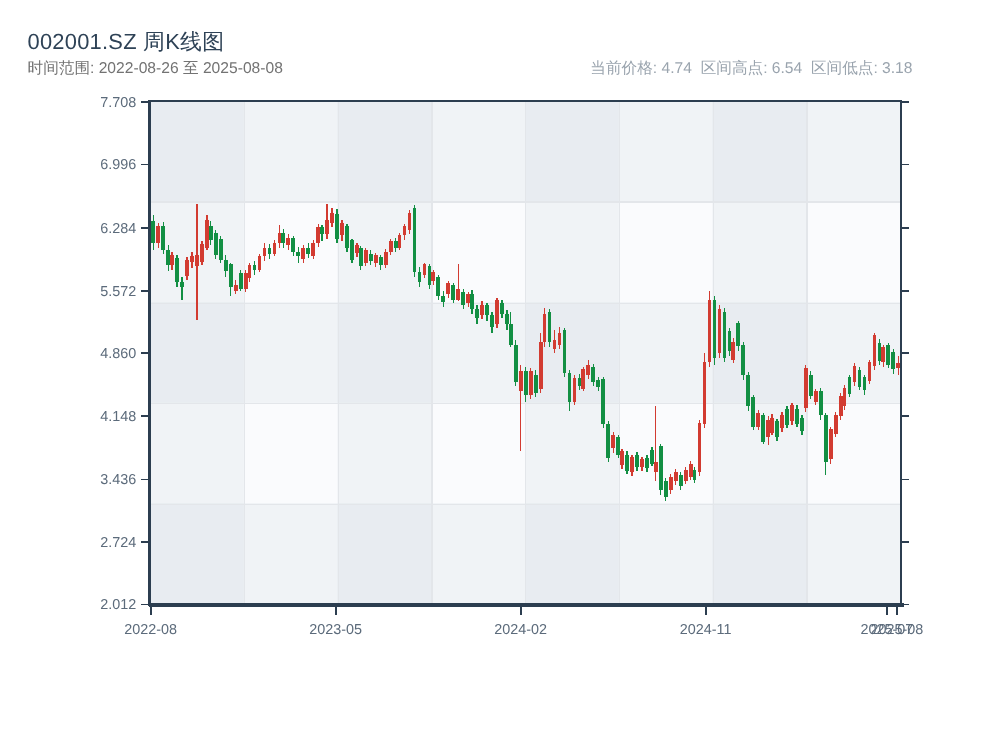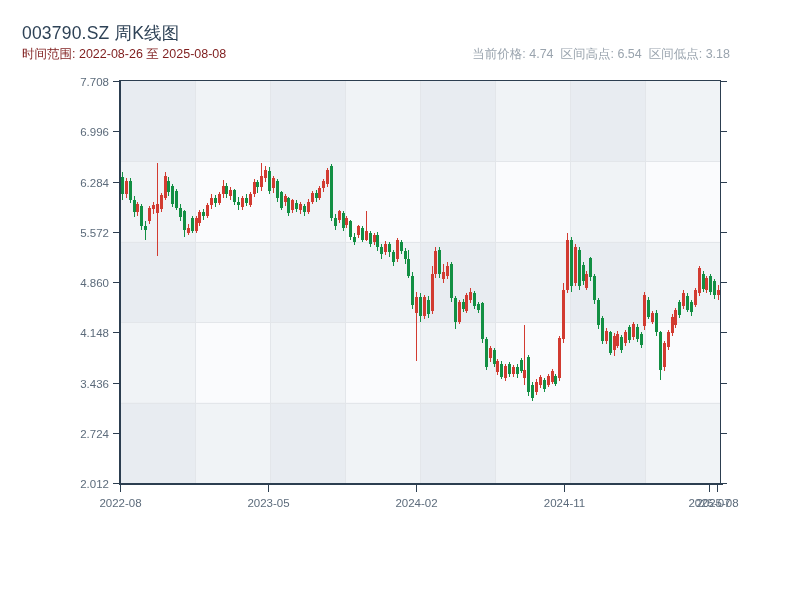--- a/index.html
+++ b/index.html
@@ -1,28 +1,28 @@
 <!DOCTYPE html>
 <html><head>
 <meta charset="utf-8">
 <style>
   html,body{margin:0;padding:0;background:#ffffff;}
   body{width:800px;height:600px;position:relative;overflow:hidden;
        font-family:"Liberation Sans","DejaVu Sans",sans-serif;}
   .hdr-title{position:absolute;left:22px;top:21px;font-size:17.5px;font-weight:500;
              color:#2e4256;letter-spacing:.2px;}
-  .hdr-sub{position:absolute;left:22px;top:46px;font-size:12.5px;color:#7f1d1d;text-align:center;}
+  .hdr-sub{position:absolute;left:22px;top:46px;font-size:12.5px;color:#737373;text-align:center;}
   .hdr-stats{position:absolute;right:70px;top:46px;font-size:12.5px;color:#9aa4ae;
              white-space:pre;margin-left:26px;}
   svg{position:absolute;left:0;top:0;}
 </style>
 </head>
 <body>
 
-<div class="hdr-title">003790.SZ 周K线图</div>
+<div class="hdr-title">002001.SZ 周K线图</div>
 <div class="hdr-sub">时间范围: 2022-08-26 至 2025-08-08</div>
 <div class="hdr-stats">当前价格: 4.74  区间高点: 6.54  区间低点: 3.18</div>
 
 <svg id="kchart" width="800" height="600" viewBox="0 0 800 600" aria-hidden="true">
     <rect x="120" y="81" width="600" height="402" fill="#fafbfd"></rect>
     <rect x="120" y="81" width="75" height="402" fill="rgba(205,213,222,0.22)"></rect>
     <rect x="270" y="81" width="75" height="402" fill="rgba(205,213,222,0.22)"></rect>
     <rect x="420" y="81" width="75" height="402" fill="rgba(205,213,222,0.22)"></rect>
     <rect x="570" y="81" width="75" height="402" fill="rgba(205,213,222,0.22)"></rect>
     <rect x="120" y="81" width="600" height="80.4" fill="rgba(205,213,222,0.22)"></rect>

